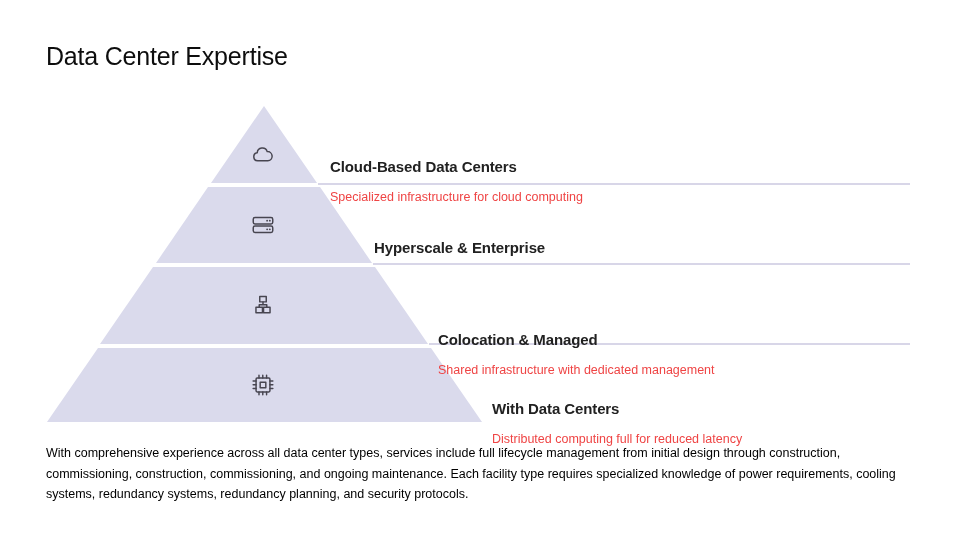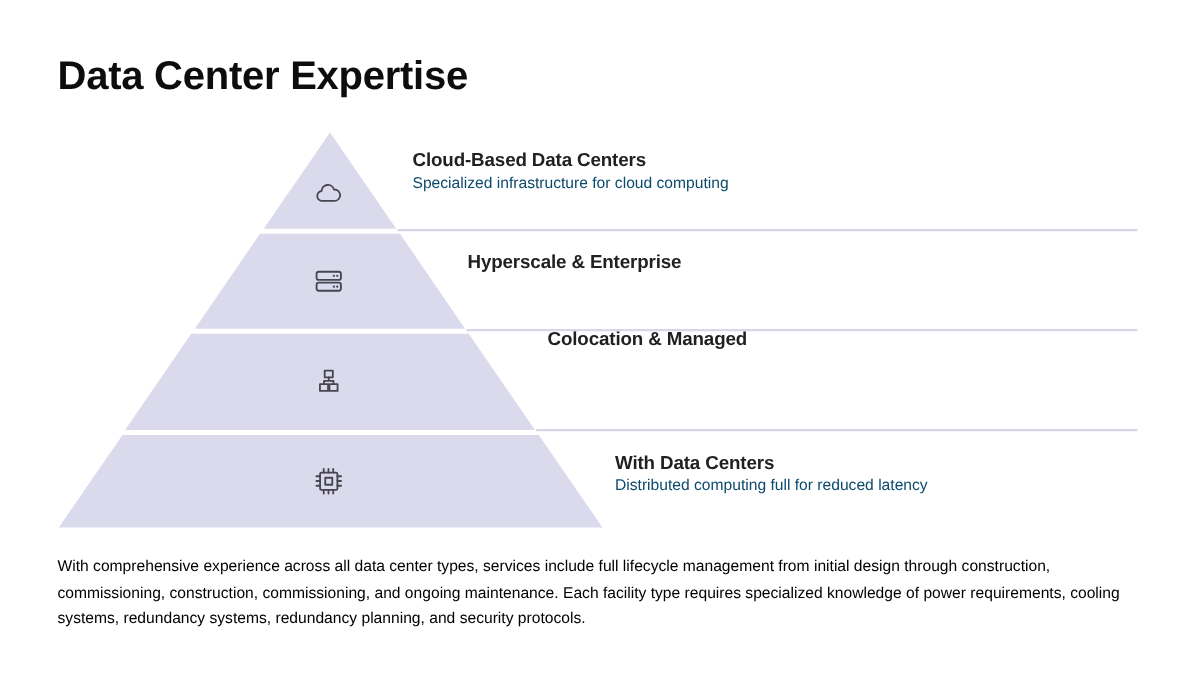--- a/index.html
+++ b/index.html
@@ -11,22 +11,22 @@
     width: 960px;
     height: 540px;
     background: #ffffff;
     overflow: hidden;
   }
 
   .slide-title {
     position: absolute;
     left: 46px;
     top: 42px;
-    font-size: 32px;
-    font-weight: 700;
+    font-size: 25px;
+    font-weight: 400;
     color: #0d0d0d;
     letter-spacing: -0.2px;
   }
 
   .pyramid-svg {
     position: absolute;
     left: 0;
     top: 0;
     width: 960px;
     height: 540px;
@@ -58,31 +58,33 @@
   .icon-3 { left: 250px; top: 293px; }
   .icon-4 { left: 250px; top: 372px; }
 
   .tier-text { position: absolute; }
   .tier-text .tier-title {
     font-size: 15px;
     font-weight: 700;
     color: #212121;
     line-height: 18px;
     letter-spacing: -0.1px;
+    margin-top: 38px;
   }
   .tier-text .tier-desc {
+    margin-top: 13px;
     font-size: 12.5px;
     font-weight: 400;
-    color: #0c4a6e;
+    color: #ef4444;
     line-height: 16px;
   }
 
   .row-1 { left: 330px; top: 120px; }
   .row-2 { left: 374px; top: 201px; }
-  .row-3 { left: 438px; top: 263px; }
+  .row-3 { left: 438px; top: 293px; }
   .row-4 { left: 492px; top: 362px; }
 
   .footer-paragraph {
     position: absolute;
     left: 46px;
     top: 443px;
     width: 872px;
     font-size: 12.5px;
     color: #000000;
     line-height: 20.5px;
@@ -144,20 +146,21 @@
     <div class="tier-title">Cloud-Based Data Centers</div>
     <div class="tier-desc">Specialized infrastructure for cloud computing</div>
   </div>
 
   <div class="tier-text row-2">
     <div class="tier-title">Hyperscale &amp; Enterprise</div>
   </div>
 
   <div class="tier-text row-3">
     <div class="tier-title">Colocation &amp; Managed</div>
+    <div class="tier-desc">Shared infrastructure with dedicated management</div>
   </div>
 
   <div class="tier-text row-4">
     <div class="tier-title">With Data Centers</div>
     <div class="tier-desc">Distributed computing full for reduced latency</div>
   </div>
 
   <p class="footer-paragraph">With comprehensive experience across all data center types, services include full lifecycle management from initial design through construction, commissioning, construction, commissioning, and ongoing maintenance. Each facility type requires specialized knowledge of power requirements, cooling systems, redundancy systems, redundancy planning, and security protocols.</p>
 
 </div>

